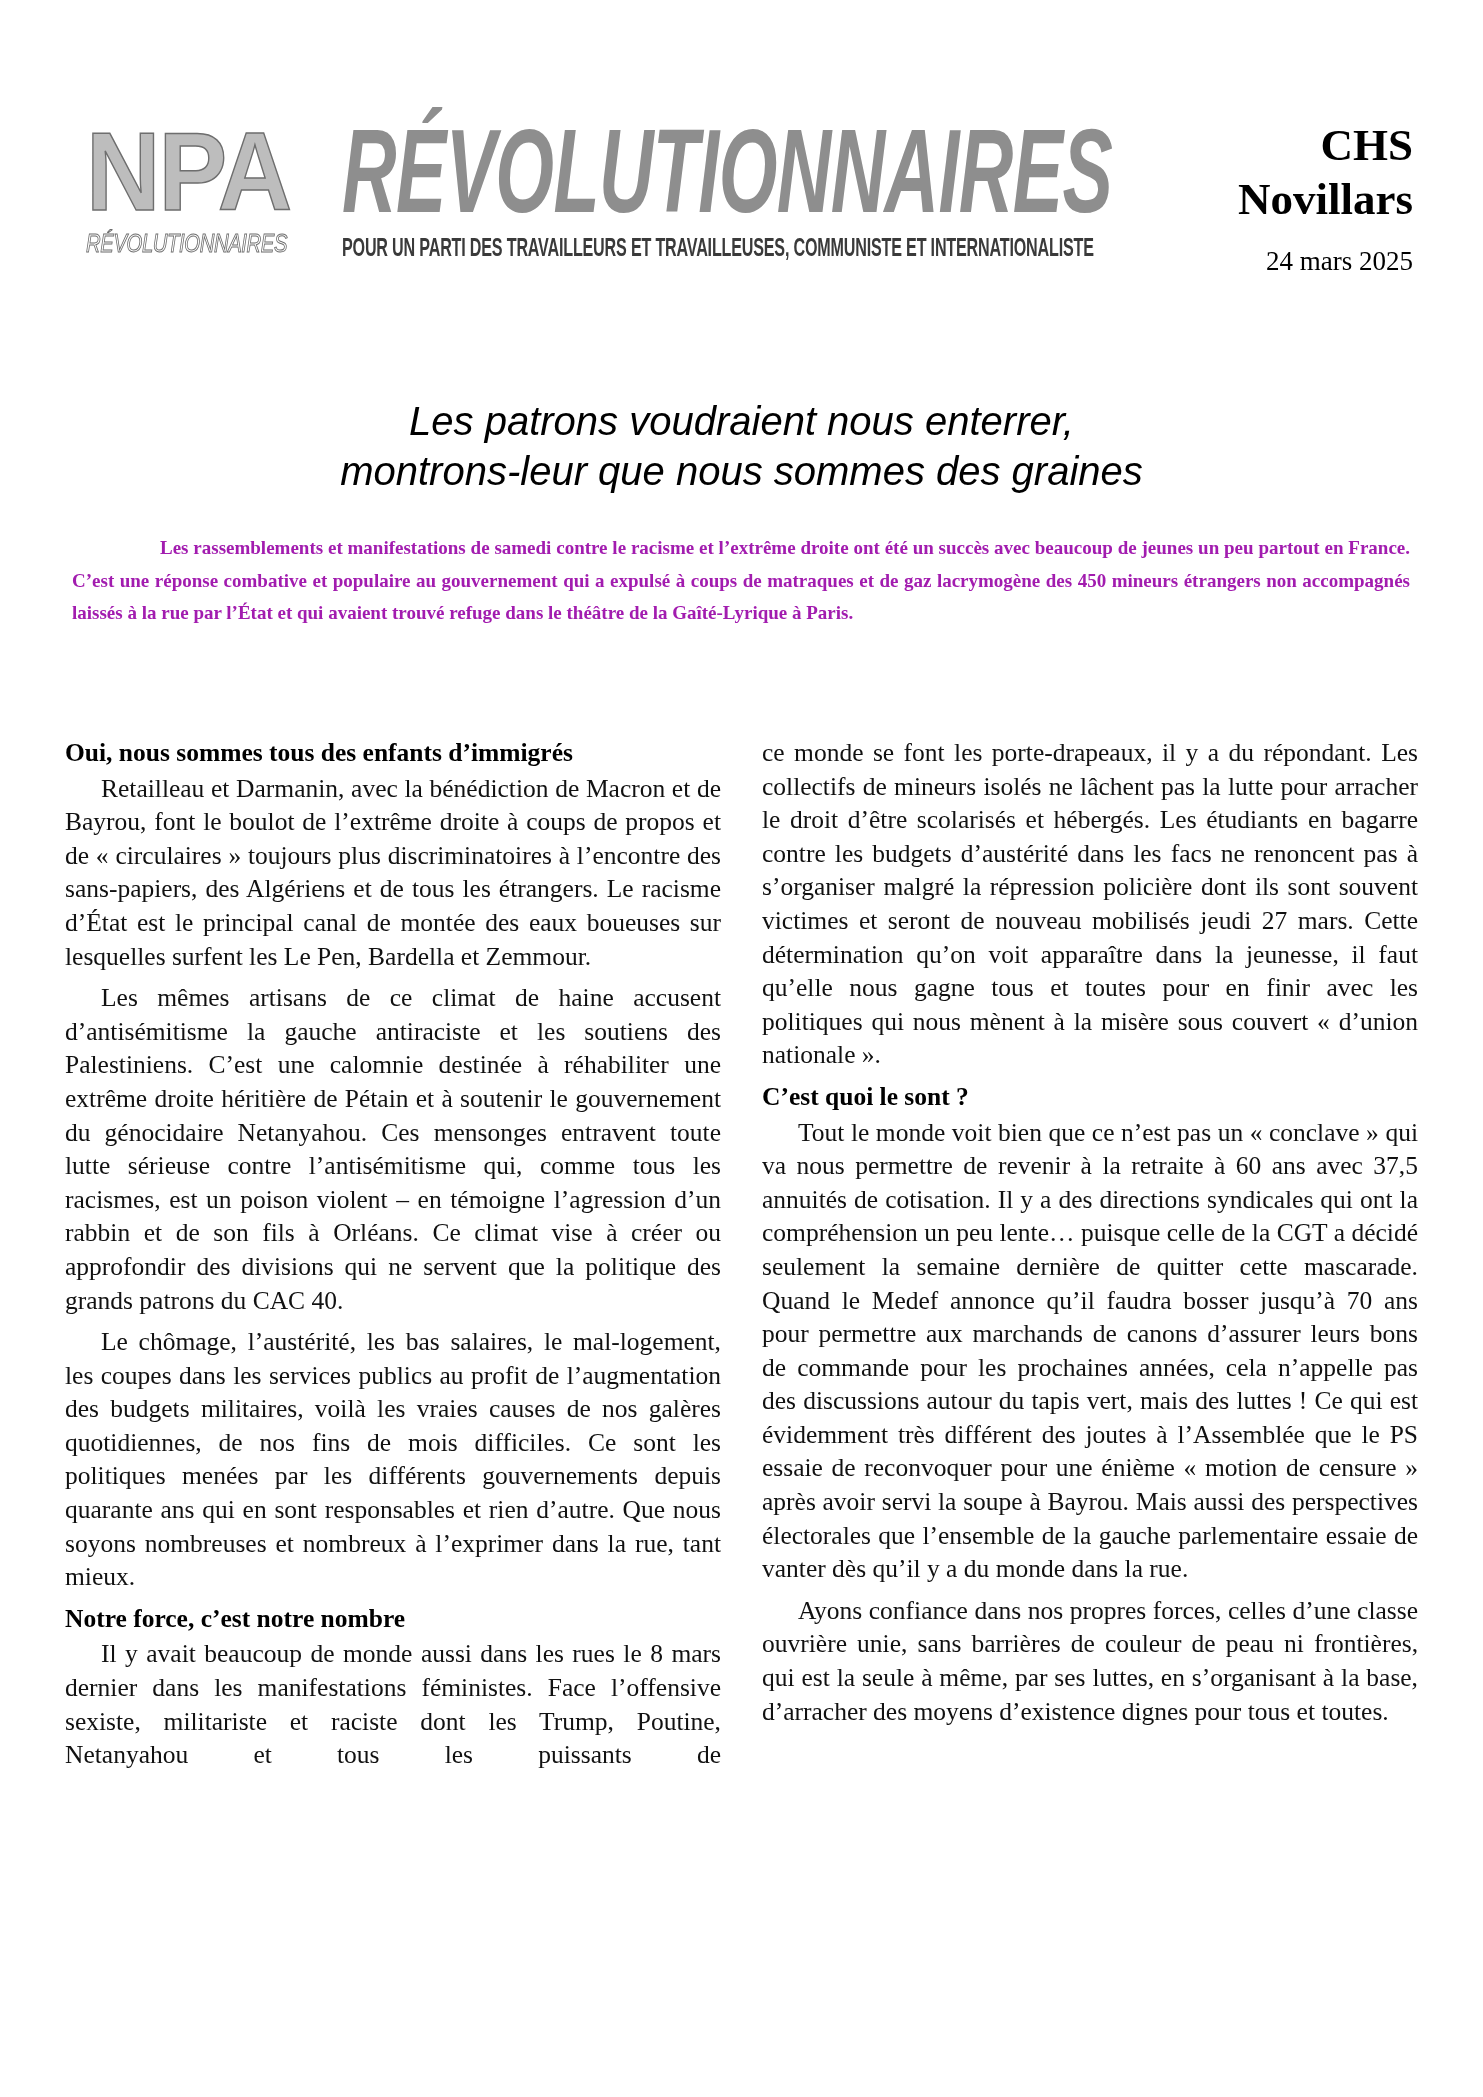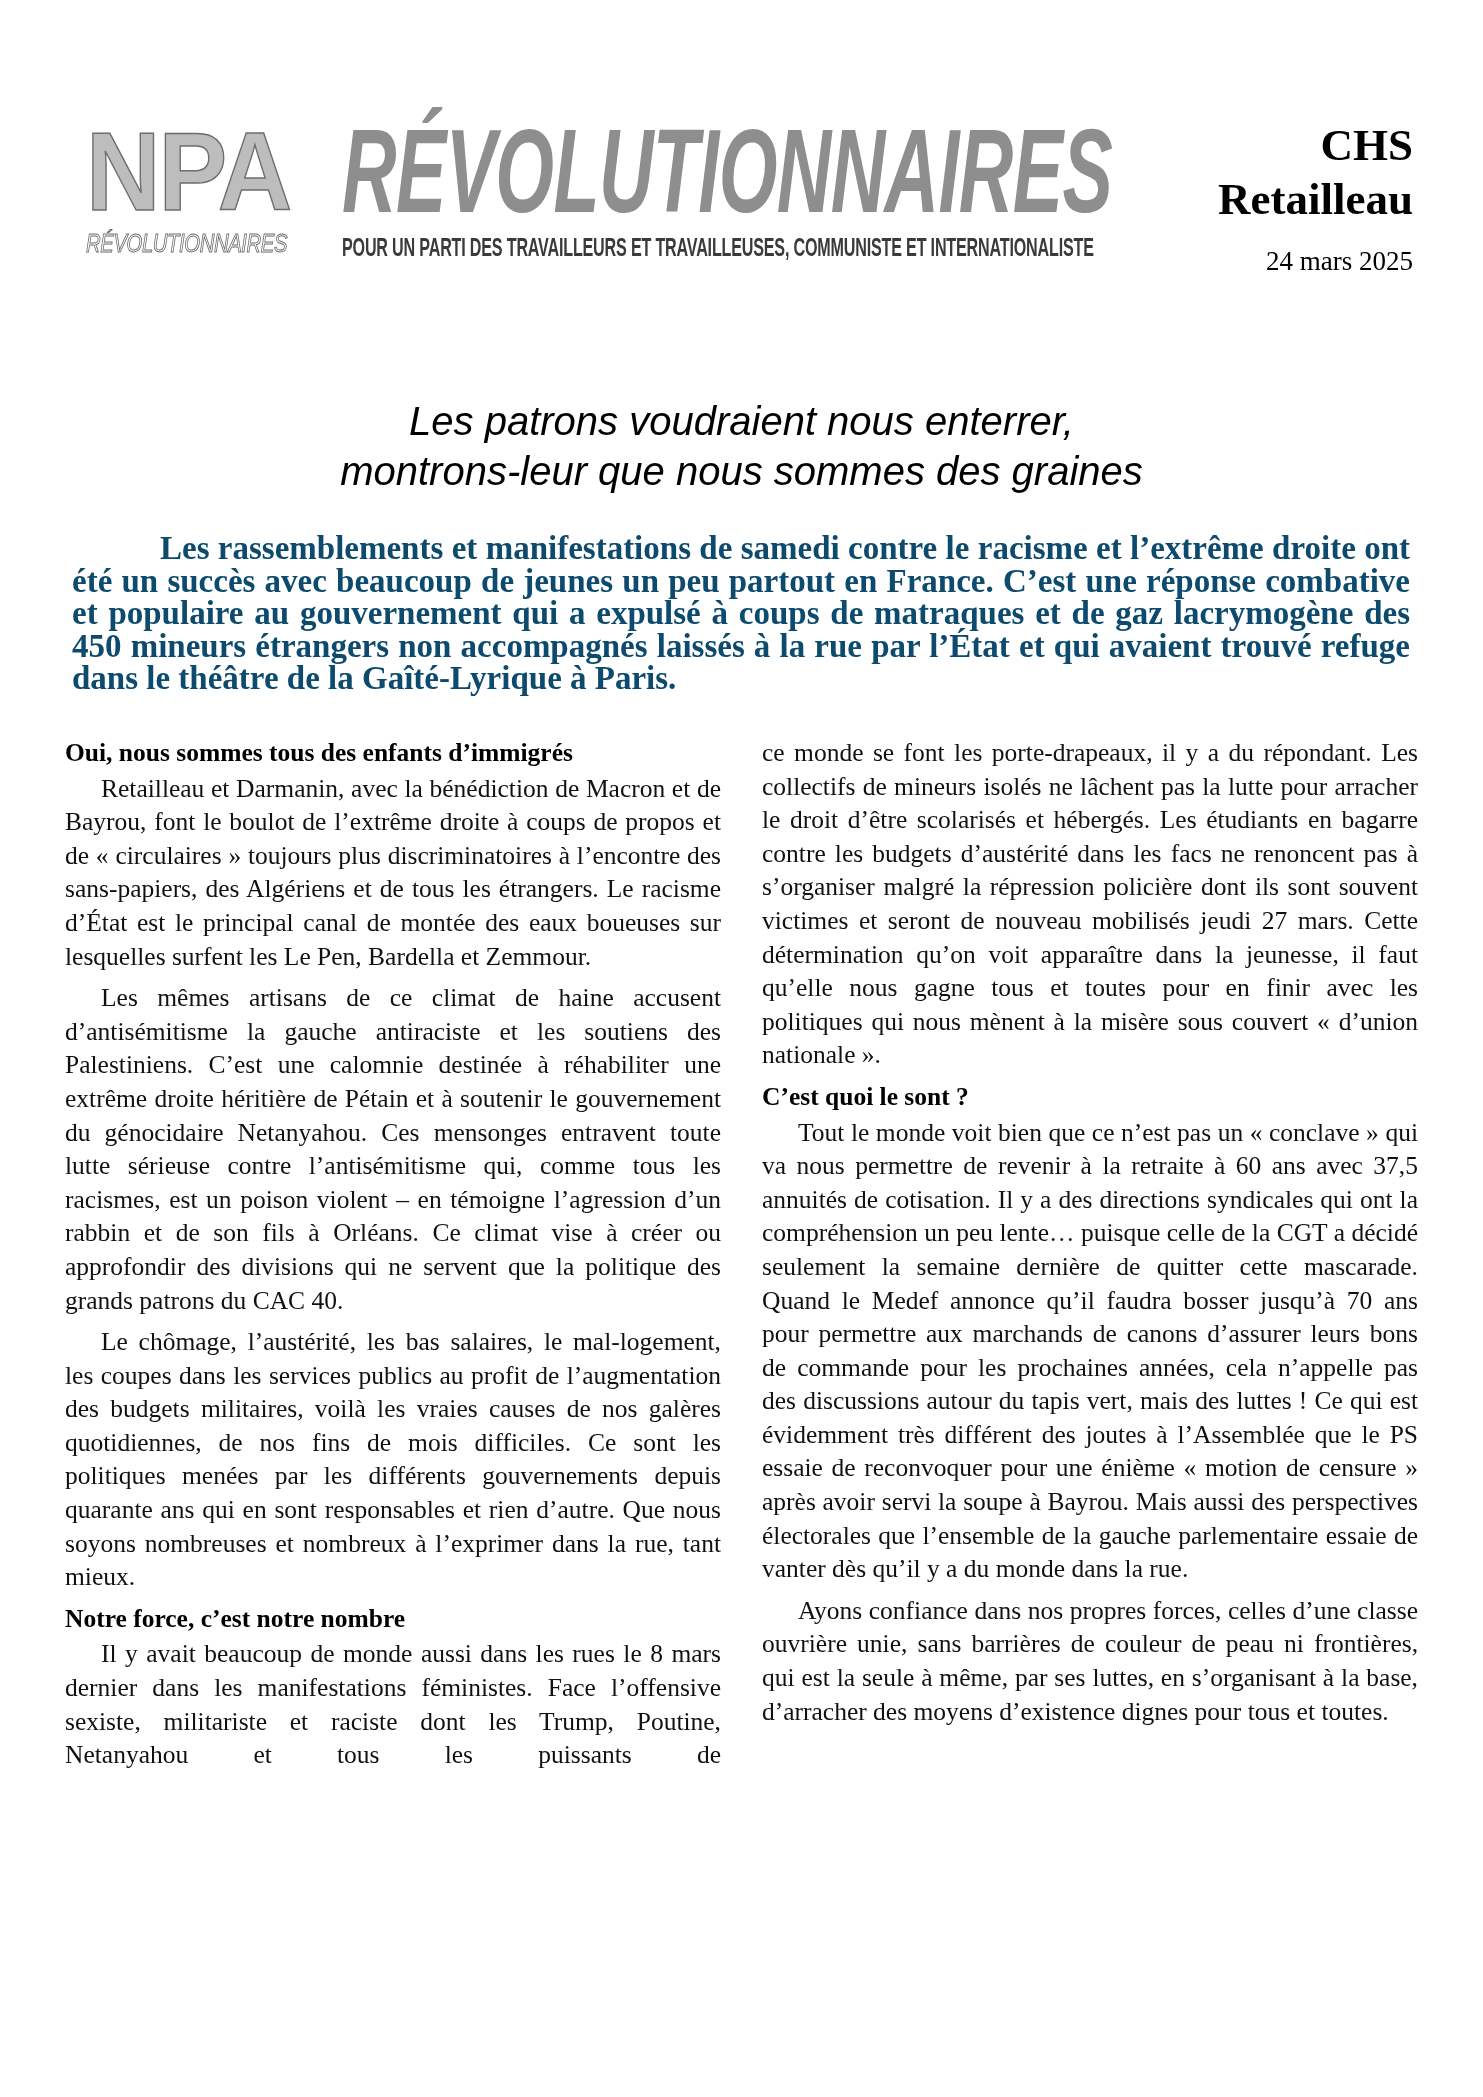--- a/index.html
+++ b/index.html
@@ -100,25 +100,25 @@
       color: #000;
     }
     .headline span { display: block; }
     .chapo {
       position: absolute;
       left: 72px;
       top: 532px;
       width: 1338px;
       font-family: "Liberation Serif", serif;
       font-weight: 700;
-      font-size: 33px;
+      font-size: 19px;
       line-height: 32.5px;
       text-align: justify;
       text-indent: 88px;
-      color: #0c4a6e;
+      color: #a21caf;
       margin: 0;
     }
     .col {
       position: absolute;
       top: 736px;
       width: 658px;
       font-family: "Liberation Serif", serif;
       font-size: 25.5px;
       line-height: 33.6px;
       color: #111;
@@ -146,21 +146,21 @@
   <div class="npa-logo">
     <span class="npa-big">NPA</span>
     <span class="npa-small">RÉVOLUTIONNAIRES</span>
   </div>
   <div class="rev-logo">
     <span class="rev-big">RÉVOLUTIONNAIRES</span>
     <span class="rev-tagline">POUR UN PARTI DES TRAVAILLEURS ET TRAVAILLEUSES, COMMUNISTE ET INTERNATIONALISTE</span>
   </div>
   <div class="site-block">
     <div class="site-name">CHS
-Retailleau</div>
+Novillars</div>
     <div class="date">24 mars 2025</div>
   </div>
 </header>
 
 <h1 class="headline" style="margin:0;">
   <span>Les patrons voudraient nous enterrer,</span>
   <span>montrons-leur que nous sommes des graines</span>
 </h1>
 
 <p class="chapo">Les rassemblements et manifestations de samedi contre le racisme et l’extrême droite ont été un succès avec beaucoup de jeunes un peu partout en France. C’est une réponse combative et populaire au gouvernement qui a expulsé à coups de matraques et de gaz lacrymogène des 450 mineurs étrangers non accompagnés laissés à la rue par l’État et qui avaient trouvé refuge dans le théâtre de la Gaîté-Lyrique à Paris.</p>

